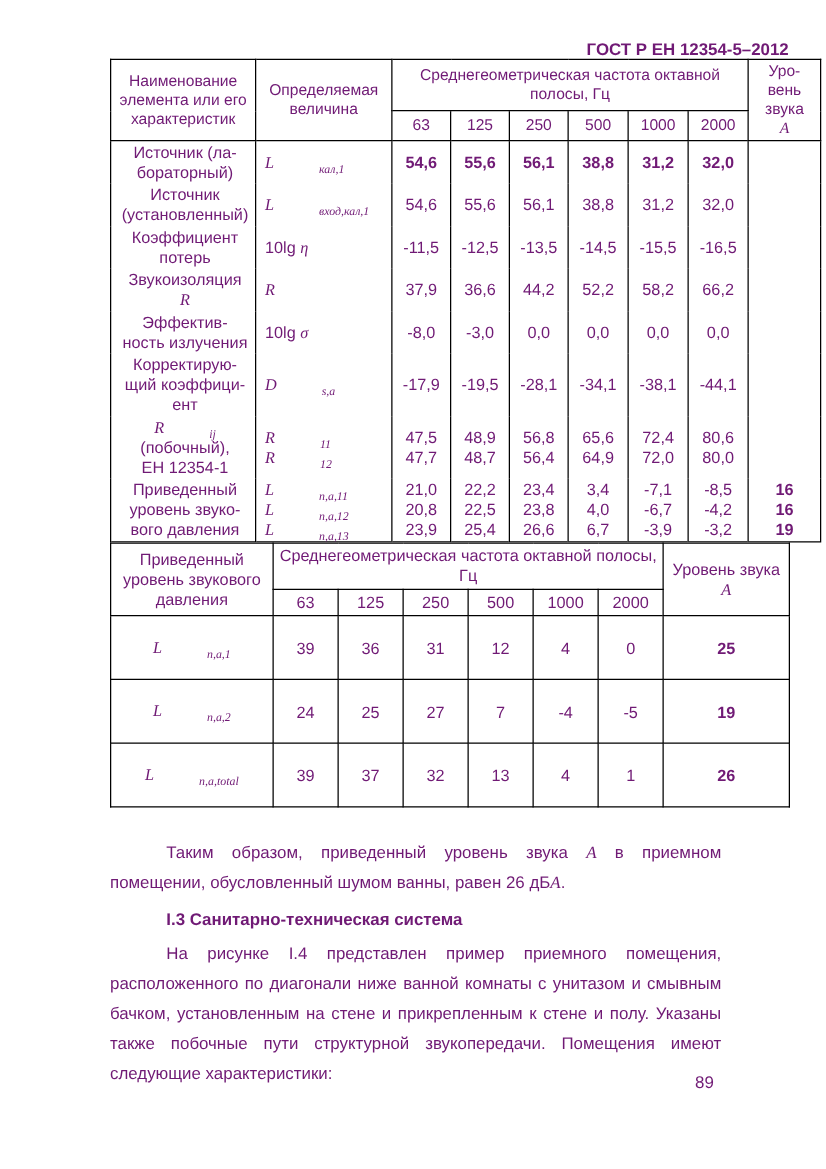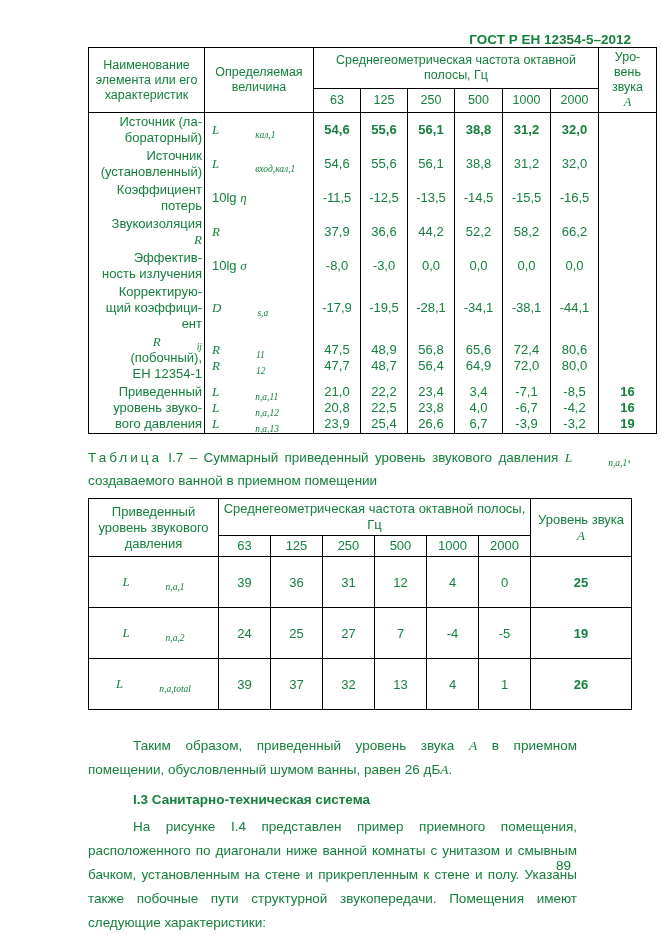--- a/index.html
+++ b/index.html
@@ -1,36 +1,36 @@
 <!DOCTYPE html>
 <html><head>
 <meta charset="utf-8">
 <style>
   * { box-sizing: border-box; margin: 0; padding: 0; }
   html,body { background:#ffffff; }
   body { width:661px; margin:0 auto; }
   .page {
     position:relative; width:661px; height:935px; background:#fff;
-    font-family:"Liberation Sans", sans-serif; color:#15803d; overflow:hidden;
+    font-family:"Liberation Sans", sans-serif; color:#701a75; overflow:hidden;
   }
   .doc-header { padding-top:32px; margin-right:30px; text-align:right;
     font-weight:bold; font-size:13.5px; }
 
   .caption { font-size:13.5px; line-height:23px; text-align:justify; }
   .cap1 { margin:28px 0 8px 88px; width:489px; }
   .cap2 { margin:12px 0 6px 88px; width:543px; }
   .cap-word { letter-spacing:3px; }
 
   table { border-collapse:collapse; table-layout:fixed; background:#fff; }
   th, td { border:1px solid #000; font-weight:normal; vertical-align:middle; }
 
   .t1 { margin-left:88px; width:568px; border:1.4px solid #000; }
   .t1 thead th { text-align:center; padding:2px 2px; line-height:15px; font-size:12.5px; }
   .t1 tbody td { border-top:none; border-bottom:none; padding:1px 2px; line-height:16px; font-size:13px; }
-  .t1 .name-cell { text-align:right; padding-left:5px; }
+  .t1 .name-cell { text-align:center; padding-left:5px; }
   .t1 .qty-cell  { text-align:left; padding-left:7px; }
   .t1 .val-cell, .t1 .level-cell { text-align:center; }
   .t1 .vline, .t1 .qline { line-height:16px; }
 
   .t2 { margin-left:88px; width:543px; border:1.4px solid #000; }
   .t2 thead th { text-align:center; padding:2px 2px; line-height:16px; font-size:13px; }
   .t2 tbody td { text-align:center; font-size:13px; height:23px; padding:17px 2px; }
   .t2 .t2-label { text-align:center; }
 
   .bold { font-weight:bold; }
@@ -302,21 +302,20 @@
           </td>
           <td class="level-cell">
             <div class="vline bold">16</div>
             <div class="vline bold">16</div>
             <div class="vline bold">19</div>
           </td>
         </tr>
       </tbody>
   </table>
 
-  <p class="caption cap2"><span class="cap-word">Таблица</span> <span>I.7</span> <span>–</span> <span>Суммарный приведенный уровень звукового давления <span class="it">L</span><sub>n,a,1</sub>, создаваемого ванной в приемном помещении</span></p>
 
   <table class="t2">
     <colgroup>
       <col style="width:130px">
       <col style="width:52px">
         <col style="width:52px">
         <col style="width:52px">
       <col style="width:52px">
         <col style="width:52px">
         <col style="width:52px">

